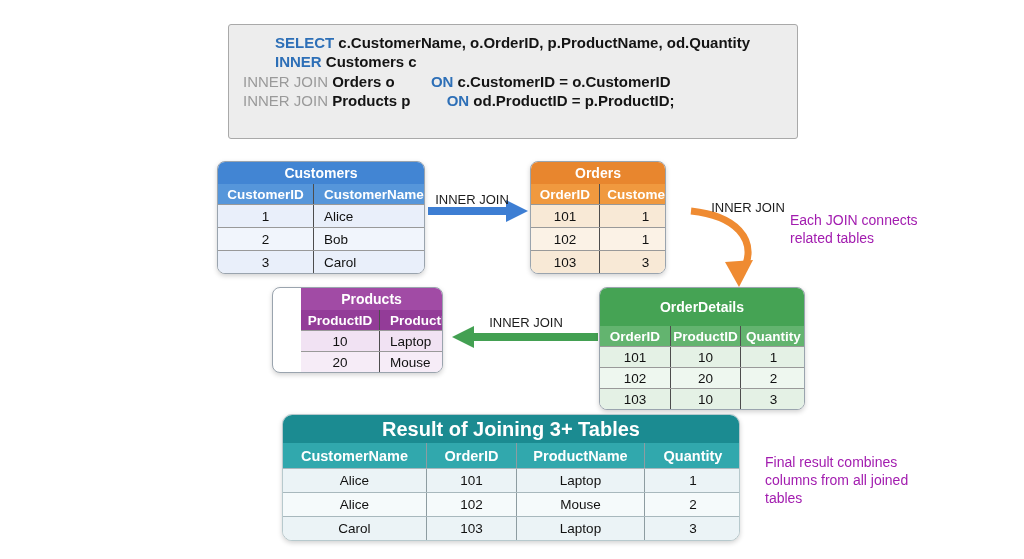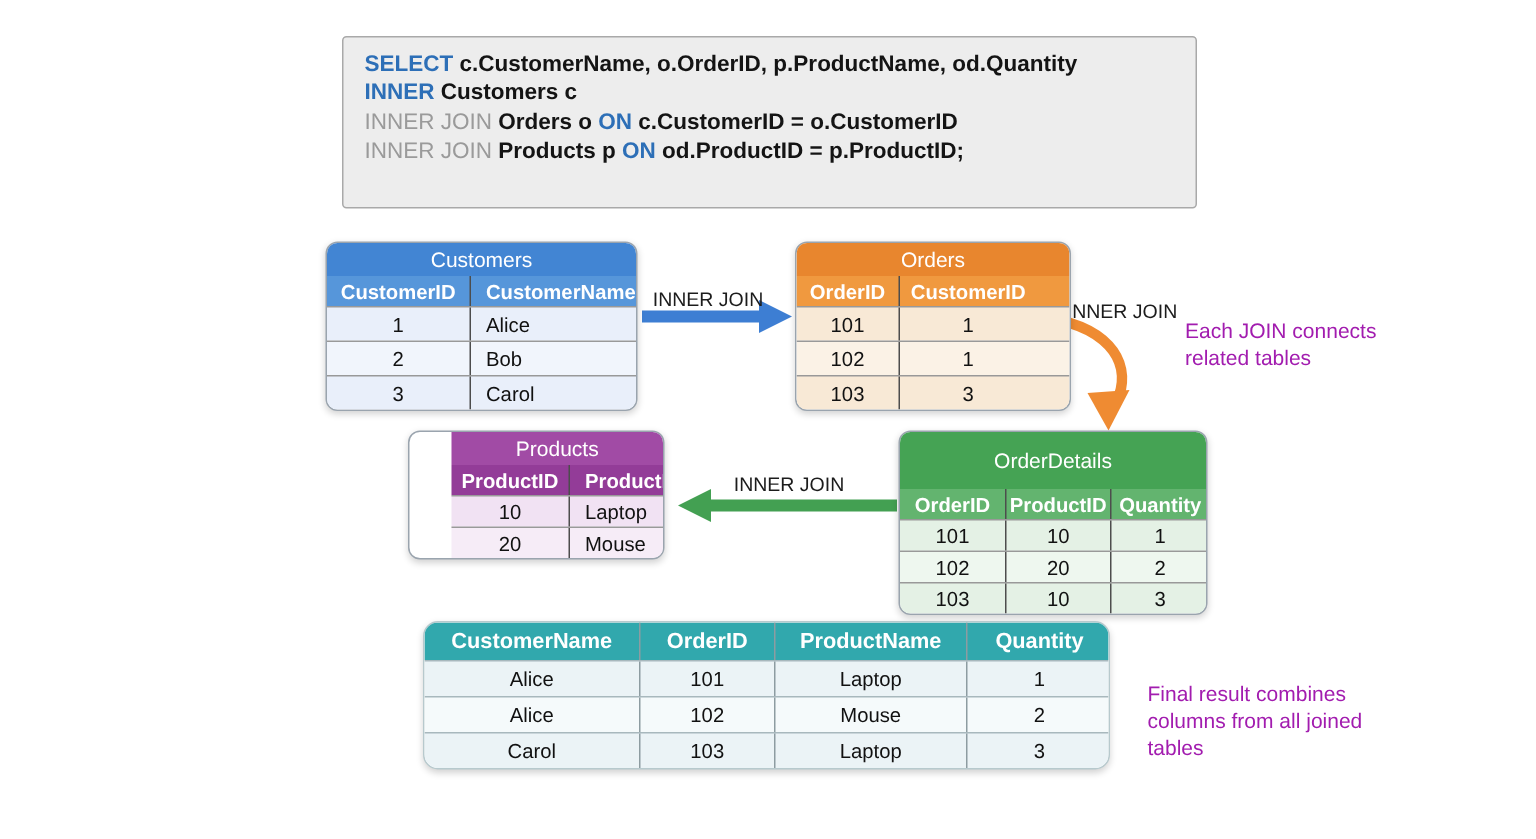--- a/index.html
+++ b/index.html
@@ -3,47 +3,47 @@
 <meta charset="utf-8">
 <style>
   html,body{margin:0;padding:0;background:#fff;}
   .canvas{position:relative;width:1024px;height:559px;background:#fff;overflow:hidden;
           font-family:"Liberation Sans",sans-serif;}
 
   
   .sql-box{position:absolute;left:228px;top:24px;width:570px;height:115px;box-sizing:border-box;
            background:#ededed;border:1.5px solid #a9a9a9;border-radius:3px;padding:8px 14px;}
   .sql-line{white-space:pre;font-size:15px;line-height:19.4px;}
-  .sql-line .kw{color:#2d6fb7;font-weight:700;}
+  .sql-line .kw{color:#2d6fb7;font-weight:700;margin-left:32px;}
   .sql-line .plain{color:#141414;font-weight:700;}
   .sql-line .gray{color:#9a9a9a;font-weight:500;}
 
   
   .dtable{position:absolute;border-radius:8px;overflow:hidden;border:1px solid #9aa4ae;
           box-shadow:0 2px 5px rgba(0,0,0,0.18);box-sizing:border-box;background:#fff;}
-  .ttitle{color:#fff;font-weight:400;font-size:14px;text-align:left;display:flex;
+  .ttitle{color:#fff;font-weight:700;font-size:14px;text-align:left;display:flex;
           align-items:center;justify-content:center;}
   .thead{display:grid;color:#fff;font-weight:700;font-size:13.5px;text-align:center;}
   .thead span{display:flex;align-items:center;justify-content:center;border-left:1px solid #4d4d4d;}
   .thead span:first-child{border-left:none;}
   .trow{display:grid;border-top:1px solid #999;}
   .cell{display:flex;align-items:center;justify-content:center;font-size:13.5px;color:#111;
         border-left:1px solid #4d4d4d;font-weight:500;}
   .cell:first-child{border-left:none;}
 
   
   .customers{left:217px;top:161px;width:208px;}
   .customers .ttitle{height:22px;}
   .customers .thead{height:20px;grid-template-columns:95px 113px;}
   .customers .trow{height:22px;grid-template-columns:95px 113px;}
   .customers .thead span:nth-child(2){justify-content:flex-start;padding-left:10px;}
   .customers .cell:nth-child(2){justify-content:flex-start;padding-left:10px;}
 
   
-  .orders{left:530px;top:161px;width:184px;}
+  .orders{left:530px;top:161px;width:136px;}
   .orders .ttitle{height:22px;}
   .orders .thead{height:20px;grid-template-columns:68px 92px;}
   .orders .trow{height:22px;grid-template-columns:68px 92px;}
 
   
   .products{left:272px;top:287px;width:171px;padding-left:28px;}
   .products .ttitle{height:22px;}
   .products .thead{height:20px;grid-template-columns:78px 93px;}
   .products .trow{height:20px;grid-template-columns:78px 93px;}
   .products .thead span:nth-child(2){justify-content:flex-start;padding-left:10px;}
@@ -186,20 +186,21 @@
         </div>
         <div class="trow" style="background: rgb(228, 241, 229);">
           <div class="cell">103</div>
           <div class="cell">10</div>
           <div class="cell">3</div>
         </div>
       </div>
   </div>
 
   <div class="dtable result">
+    <div class="ttitle" style="background: rgb(27, 139, 145);">Result of Joining 3+ Tables</div>
     <div class="thead" style="background: rgb(49, 168, 173);">
       <span>CustomerName</span>
       <span>OrderID</span>
       <span>ProductName</span>
       <span>Quantity</span>
     </div>
     <div class="tbody">
         <div class="trow" style="background: rgb(235, 243, 246);">
           <div class="cell">Alice</div>
           <div class="cell">101</div>

